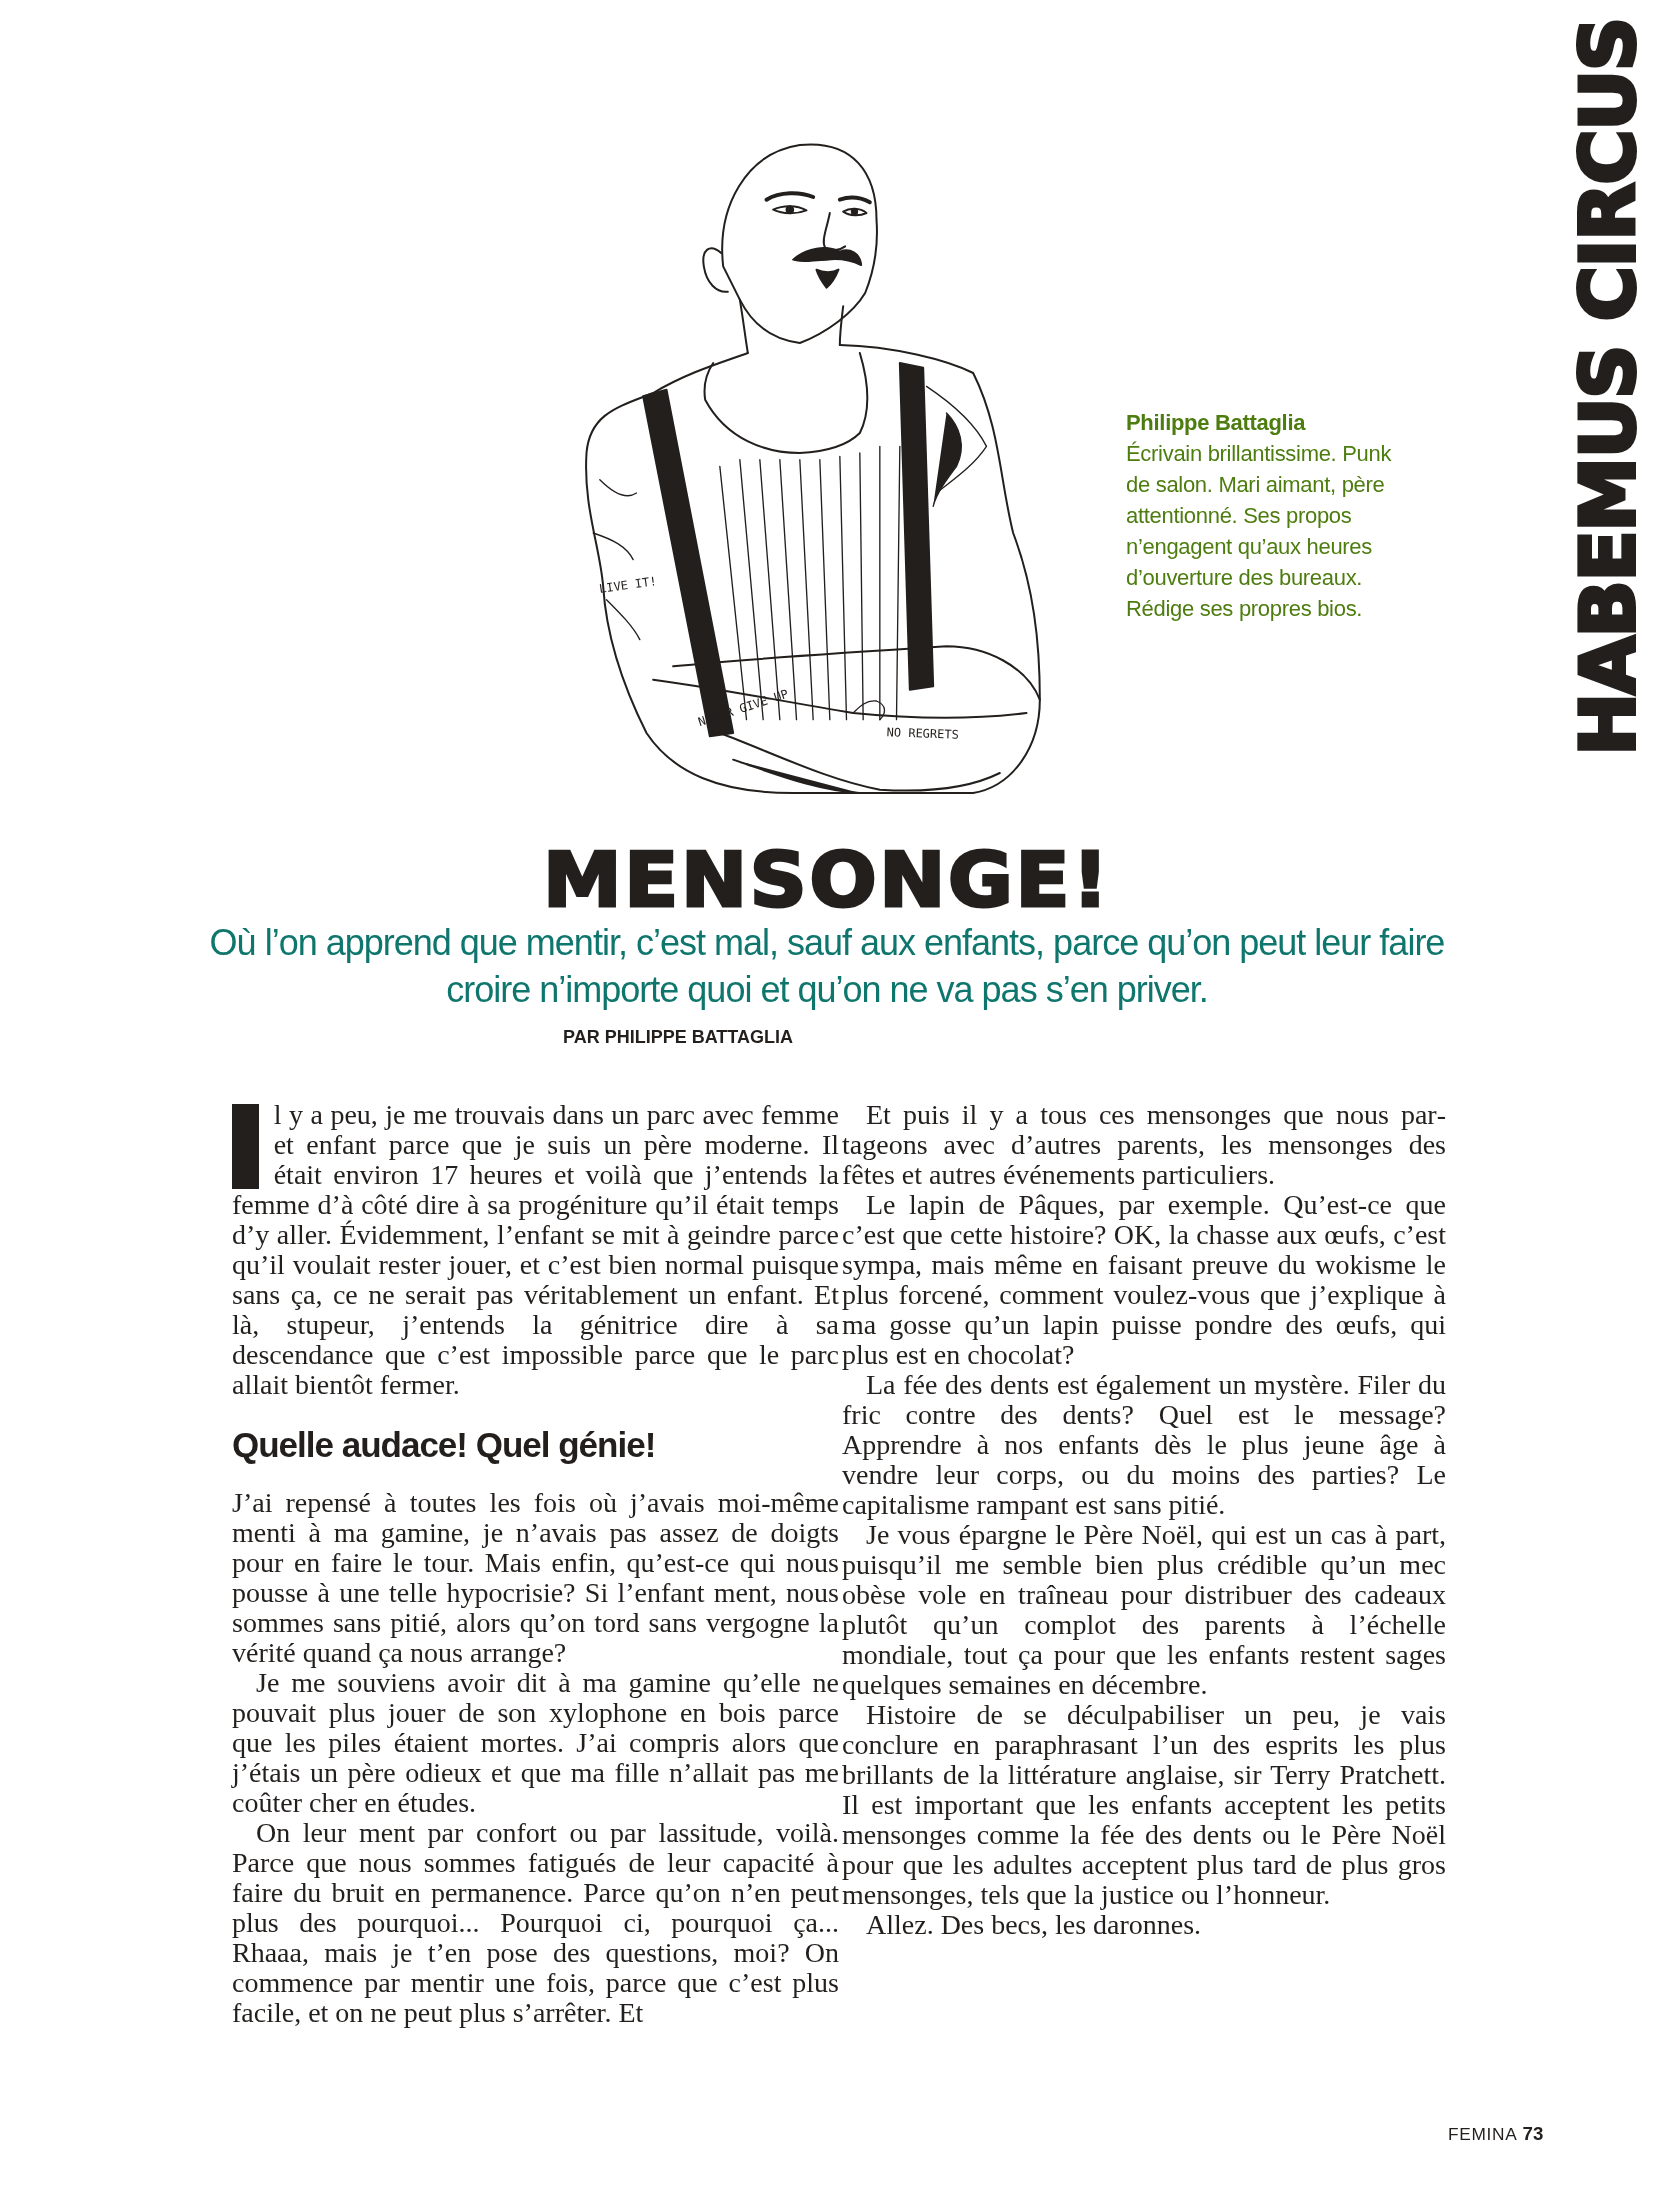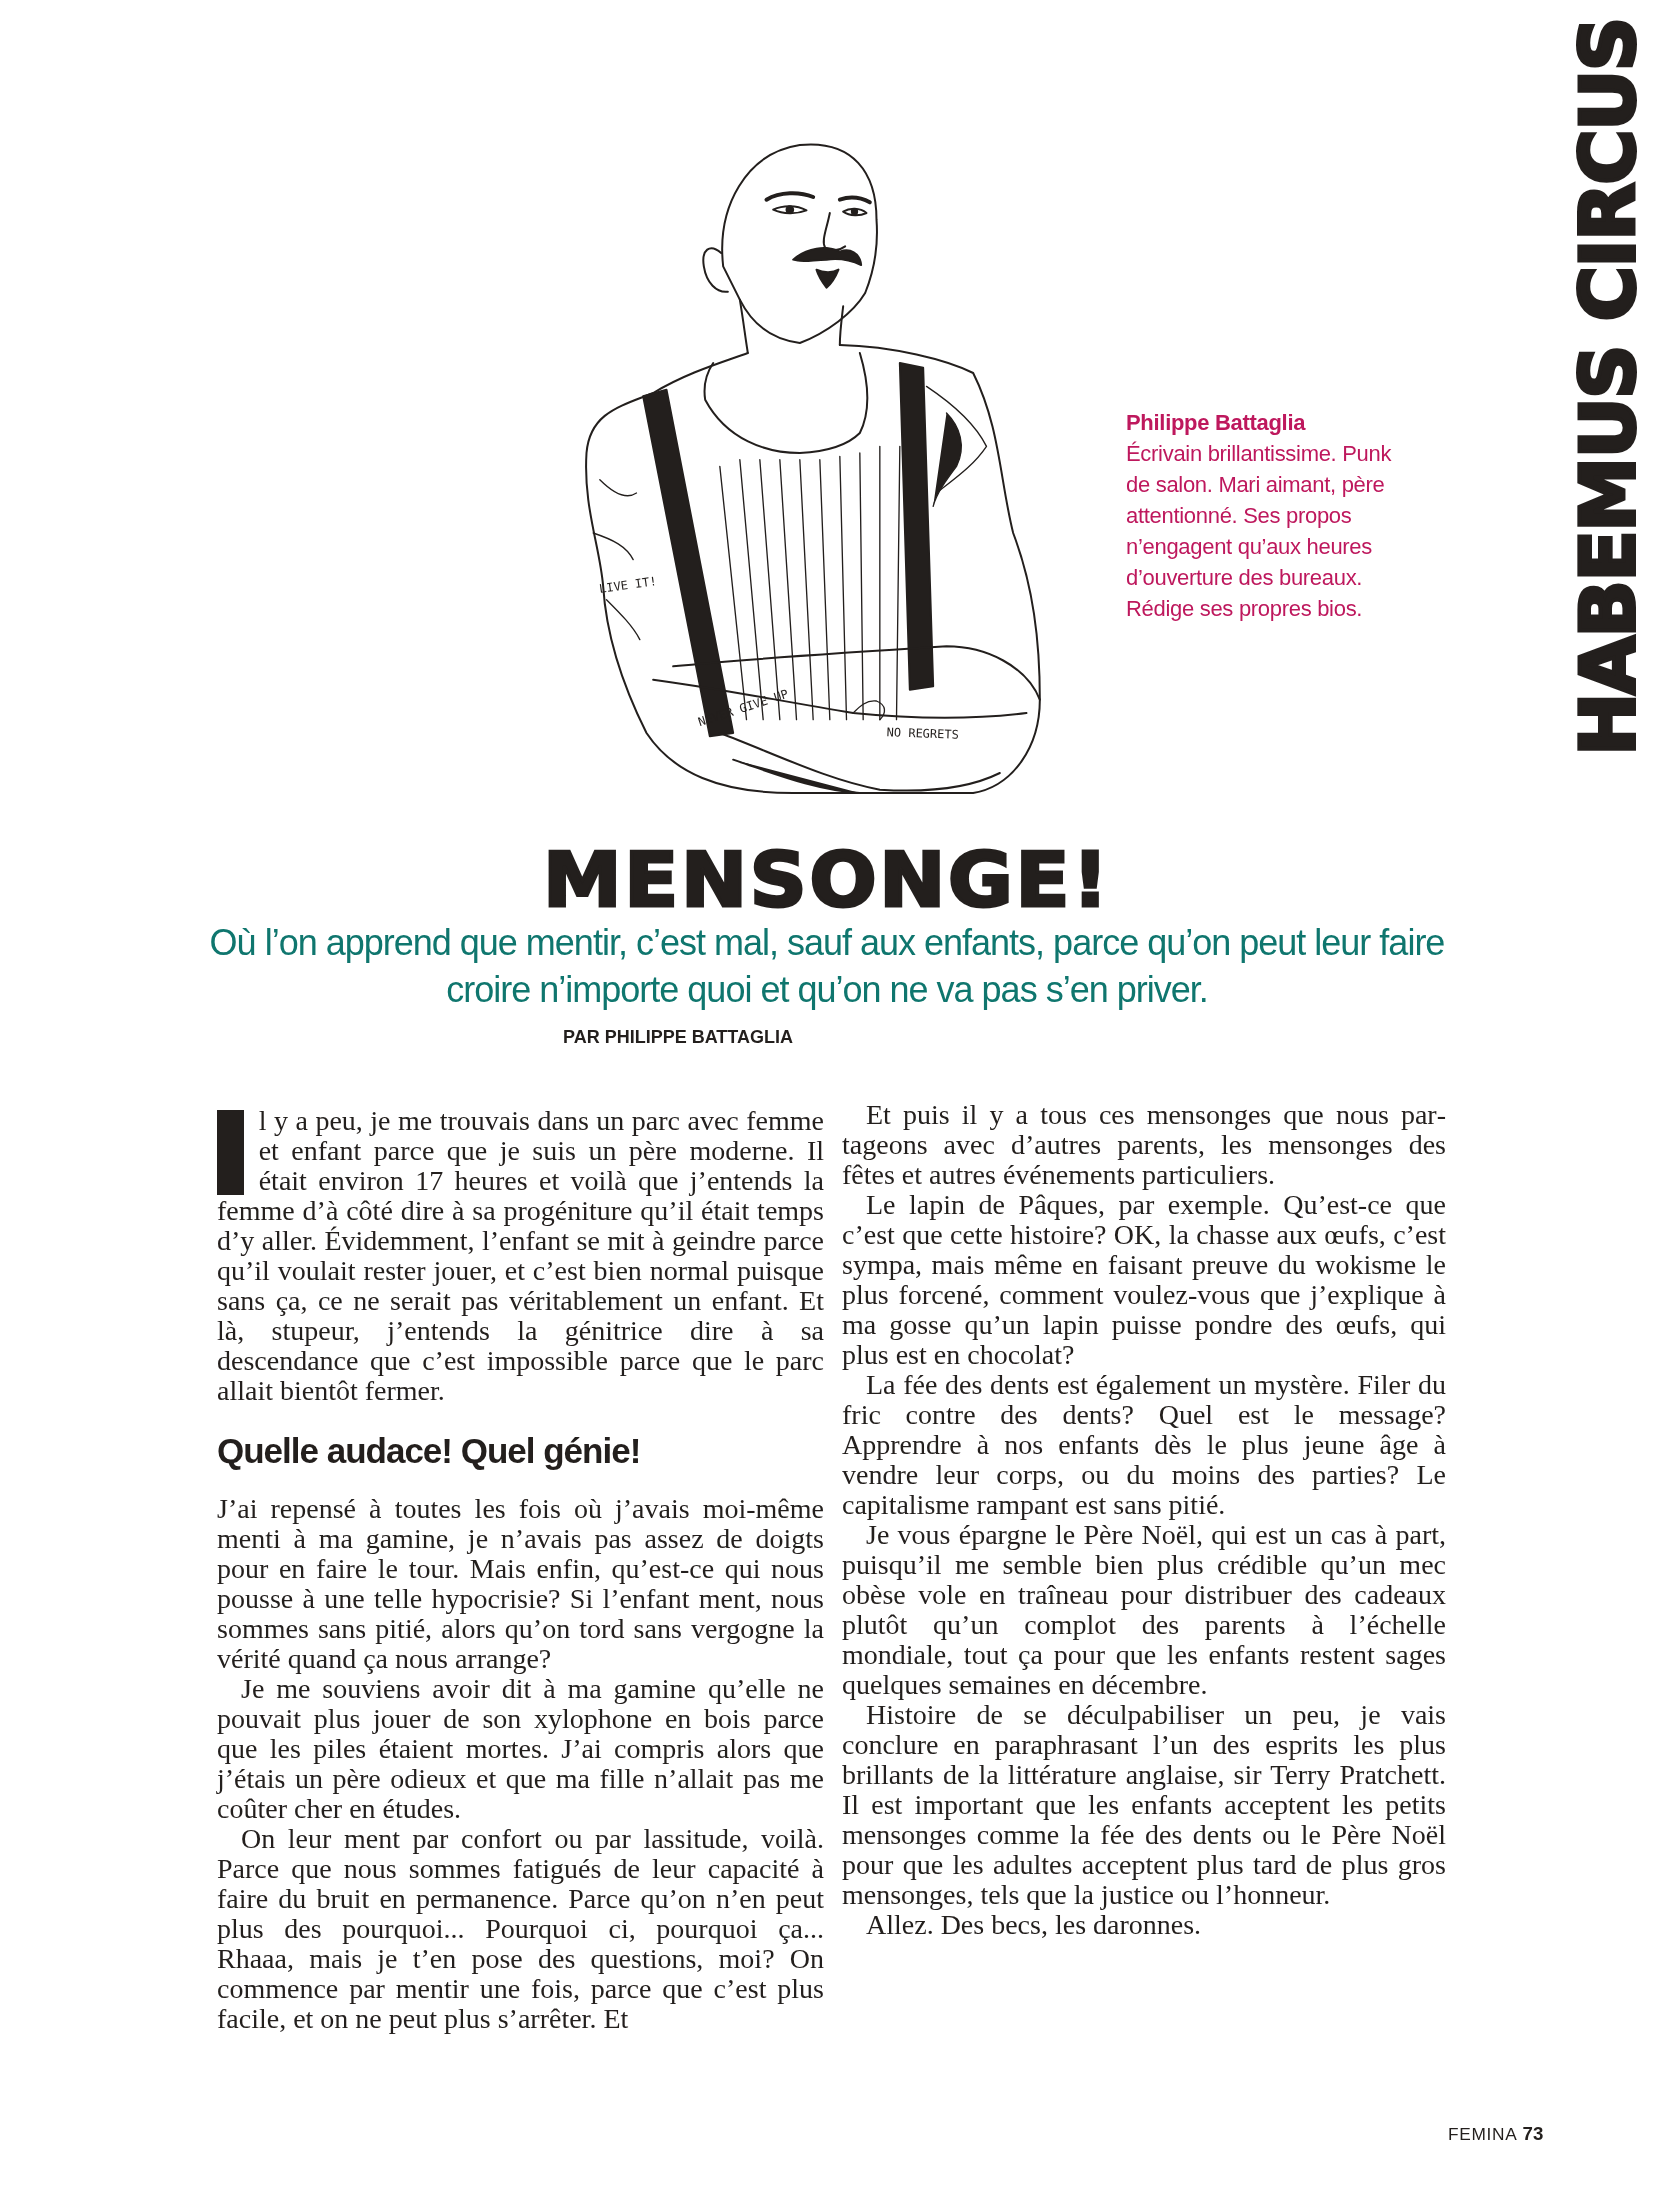--- a/index.html
+++ b/index.html
@@ -17,21 +17,21 @@
     transform-origin: center center;
     display: block;
   }
 
   .illustration {
     position: absolute; left: 573px; top: 133px; width: 507px; height: 680px;
   }
   .bio {
     position: absolute; left: 1126px; top: 407px; width: 280px;
     font-family: "Liberation Sans", sans-serif; font-size: 22px; line-height: 31px;
-    color: #be185d; letter-spacing: -0.3px;
+    color: #4d7c0f; letter-spacing: -0.3px;
   }
   .bio .name { font-weight: bold; display: block; }
   .bio .text { display: block; }
 
   .headline {
     position: absolute; left: 0; width: 1654px; top: 834px; text-align: center;
     font-family: "DejaVu Sans", sans-serif; font-weight: 900; font-size: 79px;
     letter-spacing: 2.7px; color: #231f1d;
     -webkit-text-stroke: 3.3px #231f1d;
     transform: scaleY(0.95);
@@ -45,21 +45,21 @@
     position: absolute; left: 0; width: 1356px; top: 1027px; text-align: center;
     font-family: "Liberation Sans", sans-serif; font-weight: bold; font-size: 18px;
     color: #231f1d; letter-spacing: 0px;
   }
 
   .column {
     position: absolute; top: 1100px; width: 607px;
     font-family: "Liberation Serif", serif; font-size: 28px; line-height: 30px;
     color: #231f1d; text-align: justify; hyphens: manual;
   }
-  .col-left { left: 217px; margin-top: 6px; }
+  .col-left { left: 232px; }
   .col-right { left: 842px; width: 604px; }
   .column p { margin: 0; text-indent: 24px; }
   .column p.first { text-indent: 0; }
   .column p.noindent { text-indent: 0; }
   .dropcap {
     float: left; width: 27px; height: 85px; background: #231f1d;
     margin: 4px 14.7px 0 0;
   }
   .subhead {
     font-family: "Liberation Sans", sans-serif; font-weight: bold; font-size: 35px;

